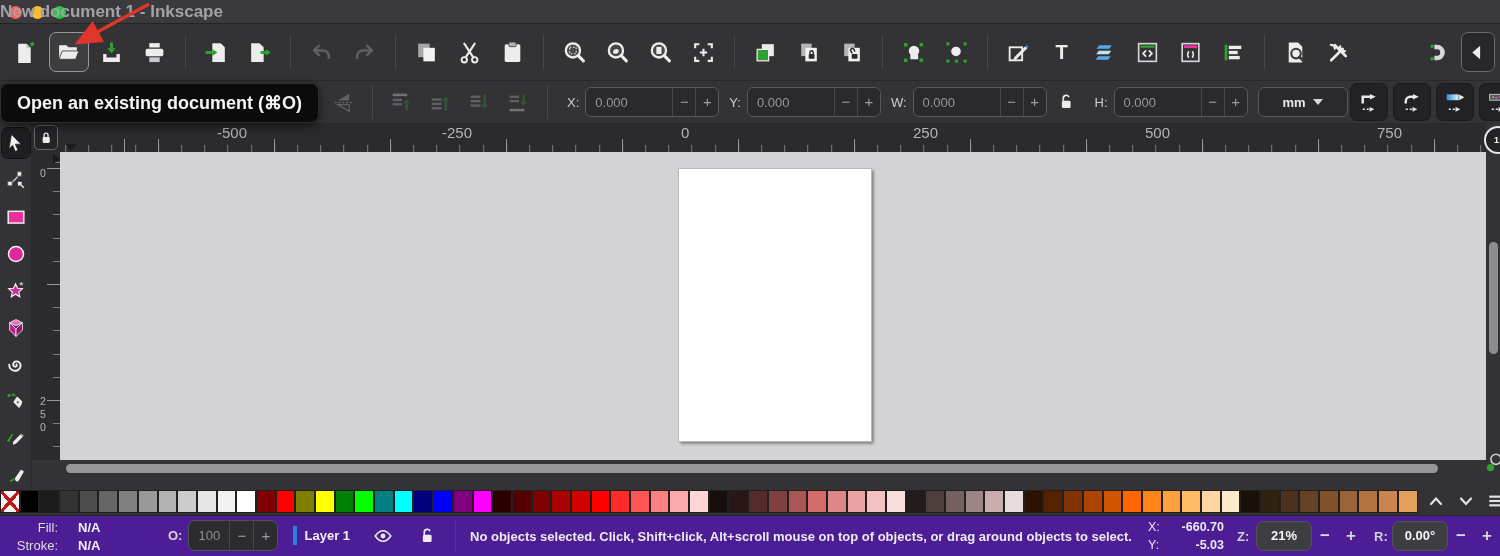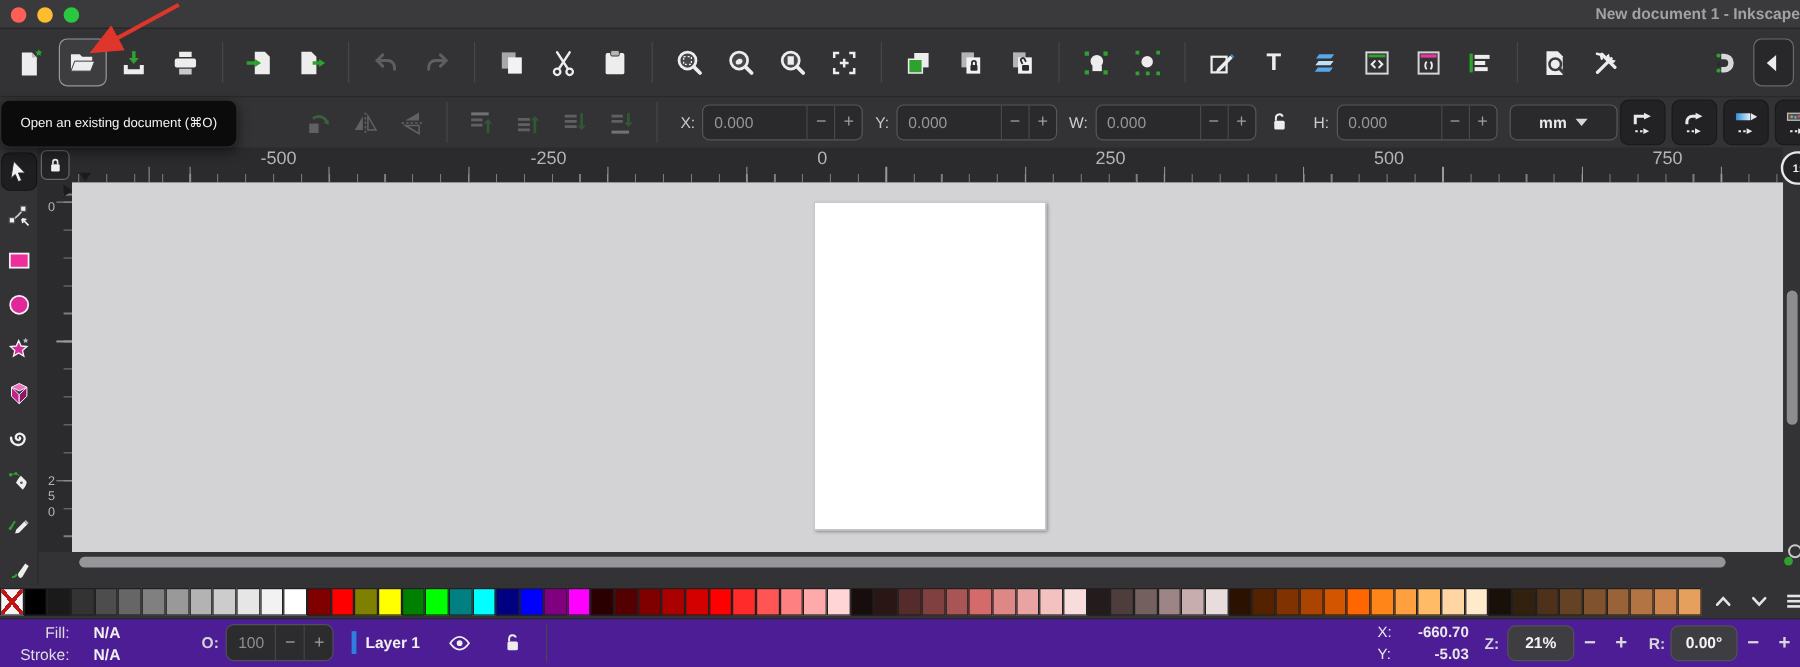--- a/index.html
+++ b/index.html
@@ -6,22 +6,22 @@
   #app{position:relative;width:1500px;height:556px;background:#333336;overflow:hidden;
        font-family:"Liberation Sans",sans-serif;color:#e4e4e6;-webkit-font-smoothing:antialiased;}
   #app *{box-sizing:border-box;}
 
   
   .titlebar{position:absolute;left:0;top:0;width:1500px;height:24px;background:#3a3a3d;border-bottom:1px solid #242426;}
   .tl{position:absolute;top:5.5px;width:13px;height:13px;border-radius:50%;}
   .tl.red{left:9px;background:#ff5f57;}
   .tl.yellow{left:31px;background:#febc2e;}
   .tl.green{left:53px;background:#28c840;}
-  .wtitle{position:absolute;left:0;right:0;top:0;height:24px;line-height:24px;text-align:right;
-          font-size:13px;font-weight:bold;color:#a2a2a6;}
+  .wtitle{position:absolute;left:0;right:0;top:0;height:24px;line-height:24px;text-align:left;
+          font-size:17px;font-weight:bold;color:#a2a2a6;}
 
   
   .tb1{position:absolute;left:0;top:24px;width:1500px;height:56px;display:flex;align-items:center;padding:0 4px;}
   .tb2{position:absolute;left:0;top:80px;width:1500px;height:43px;display:flex;align-items:center;padding:0 4px;border-top:1px solid #29292c;}
   .tb-btn{width:40px;height:40px;margin:0 1.5px;border-radius:7px;display:flex;align-items:center;justify-content:center;flex:none;}
   .tb2 .tb-btn{width:36px;height:34px;}
   .tb-btn.sel{border:1.5px solid #98989c;background:rgba(255,255,255,0.05);}
   .tb-btn.dis{opacity:.5;}
   .tb-btn.boxed{background:#28282b;border:1px solid #6a6a6e;width:34px;}
   .tb-btn.dark{background:#222225;border:1px solid #1a1a1c;width:38px;height:38px;margin:0 2.5px;}
@@ -35,21 +35,21 @@
   .fld-box{display:flex;align-items:center;height:30px;background:#2a2a2d;border:1px solid #57575b;border-radius:6px;flex:none;overflow:hidden;}
   .fld-box .val{width:86px;padding-left:9px;font-size:13px;color:#96969a;}
   .fld-box .sp{width:23px;text-align:center;font-size:15px;color:#9e9ea2;border-left:1px solid #48484c;line-height:28px;}
   .unit-box{display:flex;align-items:center;height:30px;background:#2a2a2d;border:1px solid #57575b;border-radius:6px;
             padding:0 24px;margin-left:10px;font-size:13px;font-weight:bold;color:#e8e8ea;flex:none;}
   .caret{width:0;height:0;border-left:5px solid transparent;border-right:5px solid transparent;border-top:6px solid #d8d8da;margin-left:7px;}
   .lock-btn{width:30px;height:30px;margin:0 4px;display:flex;align-items:center;justify-content:center;flex:none;}
 
   
   .tooltip{position:absolute;left:0;top:83px;height:40px;line-height:38px;padding:0 16px;background:#0b0b0b;
-           border:1px solid #2e2e2e;border-radius:8px;font-size:11px;font-weight:normal;color:#f4f4f4;
+           border:1px solid #2e2e2e;border-radius:8px;font-size:18px;font-weight:bold;color:#f4f4f4;
            box-shadow:0 3px 10px rgba(0,0,0,.55);z-index:30;white-space:nowrap;}
   .annot{position:absolute;left:55px;top:0;z-index:40;pointer-events:none;}
 
   
   .toolbox{position:absolute;left:0;top:123px;width:32px;height:367px;background:#333336;border-right:1px solid #2a2a2d;
            display:flex;flex-direction:column;align-items:center;padding-top:5px;}
   .tool-btn{width:28px;height:30px;margin-bottom:7px;border-radius:6px;display:flex;align-items:center;justify-content:center;flex:none;}
   .tool-btn.active{background:#1e1e20;outline:1px solid #121214;}
   .tool-btn .ic{width:22px;height:22px;}
 
@@ -900,20 +900,21 @@
       <div class="layer-bar"></div>
       <span class="layer-name">Layer 1</span>
       <svg class="sb-ic" viewBox="0 0 24 24">
           <use href="#s-eye"></use>
         </svg>
       <svg class="sb-ic" viewBox="0 0 24 24">
           <use href="#s-lockopen"></use>
         </svg>
     </div>
     <div class="sb-sep"></div>
+    <div class="sb-msg">No objects selected. Click, Shift+click, Alt+scroll mouse on top of objects, or drag around objects to select.</div>
     <div class="xy-block">
       <div class="xy-row">
         <span class="lab">X:</span>
         <span class="val">-660.70</span>
       </div>
       <div class="xy-row">
         <span class="lab">Y:</span>
         <span class="val">-5.03</span>
       </div>
     </div>

